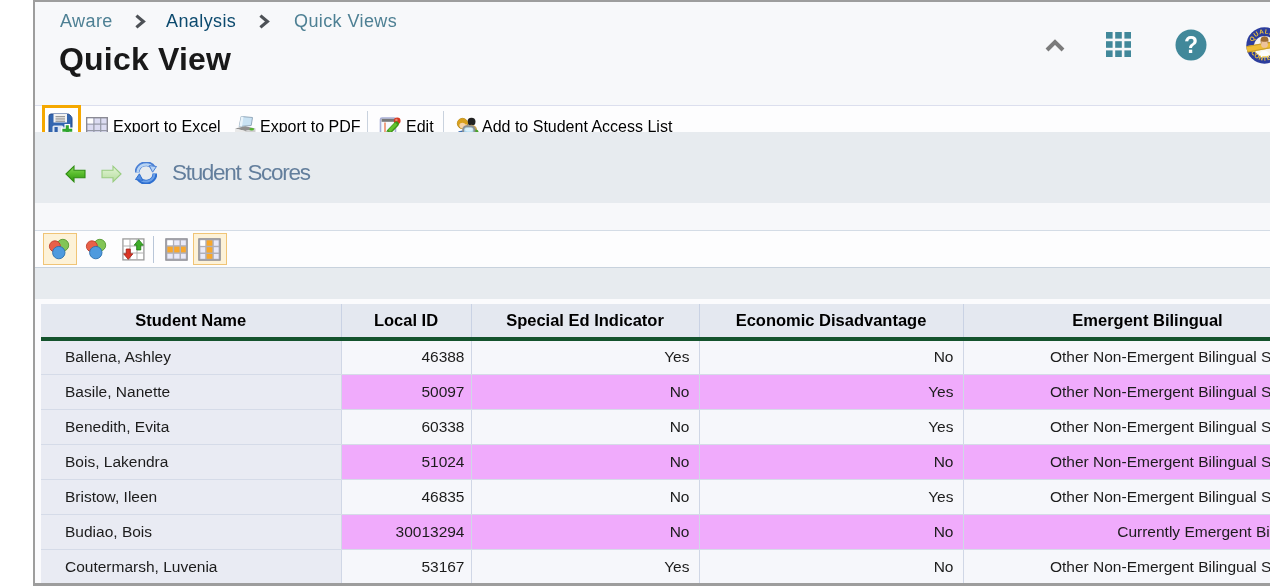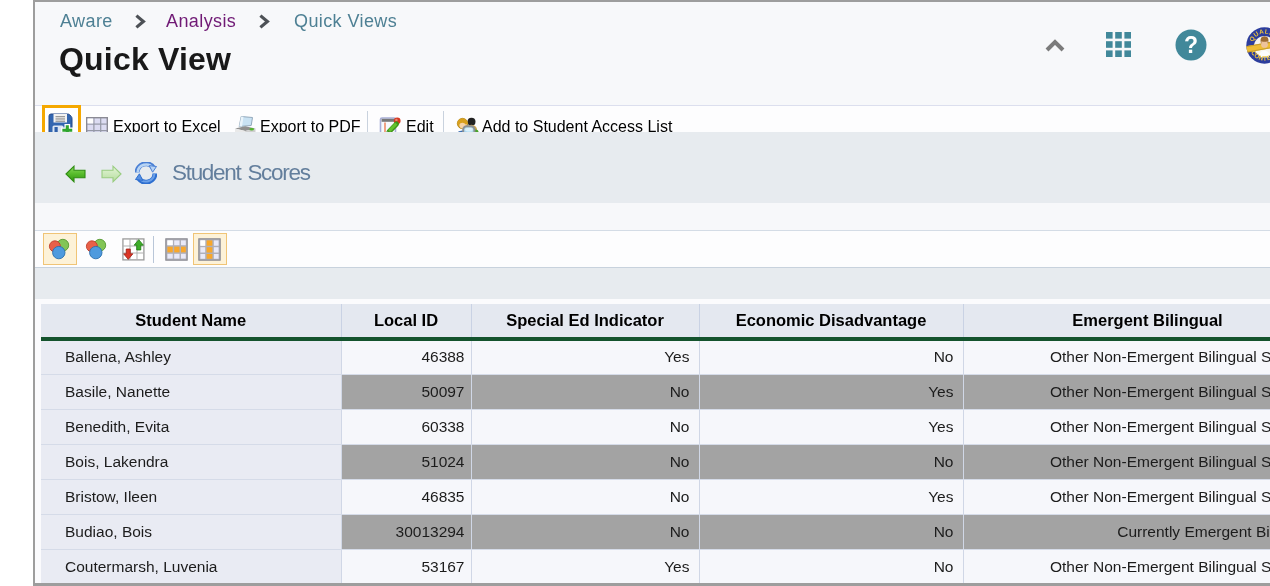--- a/index.html
+++ b/index.html
@@ -6,21 +6,21 @@
 html,body { width:1270px; height:586px; overflow:hidden; }
 body { font-family:"Liberation Sans", sans-serif; }
 #frame { position:absolute; left:0; top:0; width:1270px; height:586px;
   border:2px solid #9d9d9d; border-right-width:3px; border-bottom-width:3px; background:#f7f8fa; overflow:hidden;margin-left:33px; }
 .abs { position:absolute; }
 
 
 #hdr { position:absolute; left:0; top:0; width:1266px; height:103px; background:#f7f8fa; }
 .bc { top:9px; font-size:18px; letter-spacing:0.4px; }
 .teal { color:#4e8094; }
-.gray { color:#701a75; }
+.gray { color:#0c4a6e; }
 #title { position:absolute; left:24px; top:39px; font-size:32px; font-weight:bold; color:#191919; letter-spacing:0.2px; }
 
 
 #tb1 { position:absolute; left:0; top:103px; width:1266px; height:34px; background:#fdfdfe;
   border-top:1px solid #dcdfee; border-bottom:1px solid #cfd8e2; }
 .tbtxt { font-size:16px; color:#000; }
 .vsep { position:absolute; top:5px; width:1px; height:32px; background:#c9d2de; }
 
 #savebox { position:absolute; left:6.5px; top:-1px; width:39.5px; height:42px;
   background:#fff; border:3px solid #f5a800; }
@@ -40,21 +40,21 @@
 
 #twrap { position:absolute; left:0; top:297px; width:1266px; height:285px; background:#fbfbfd; }
 table { border-collapse:collapse; table-layout:fixed; position:absolute; left:6px; top:5px; width:1291px; }
 th, td { height:35px; font-size:15.5px; overflow:hidden; white-space:nowrap; }
 th { background:#e4e8f0; font-weight:bold; color:#000; font-size:16.5px;
   border-right:1px solid #c9d2e4; border-bottom:4px solid #14532d; text-align:center; }
 th:first-child { border-left:none; }
 td { border-right:1px solid #d0d7e6; border-bottom:1px solid #d5dbe8; color:#1c1c1c; }
 td.name { background:#e9ebf3; text-align:left; padding-left:24px; }
 tr.odd td { background:#f6f7fb; }
-tr.even td { background:#a3a3a3; }
+tr.even td { background:#f0abfc; }
 tr.odd td.name, tr.even td.name { background:#e9ebf3; }
 td.num { text-align:right; padding-right:8px; }
 td:nth-child(2) { padding-right:6px; }
 td:nth-child(3), td:nth-child(4) { padding-right:9px; }
 td:nth-child(5) { padding-right:17px; }
 </style>
 </head>
 <body>
 <div id="frame">
 

